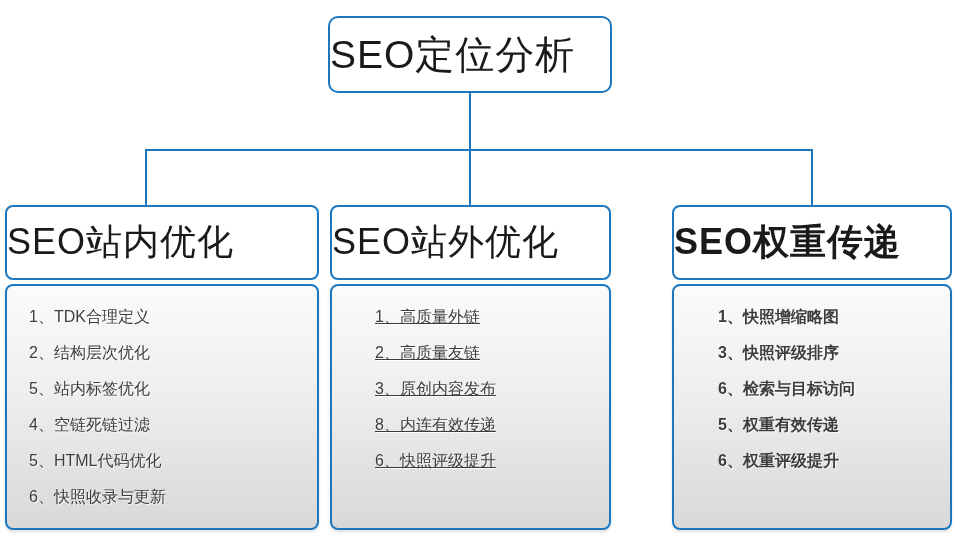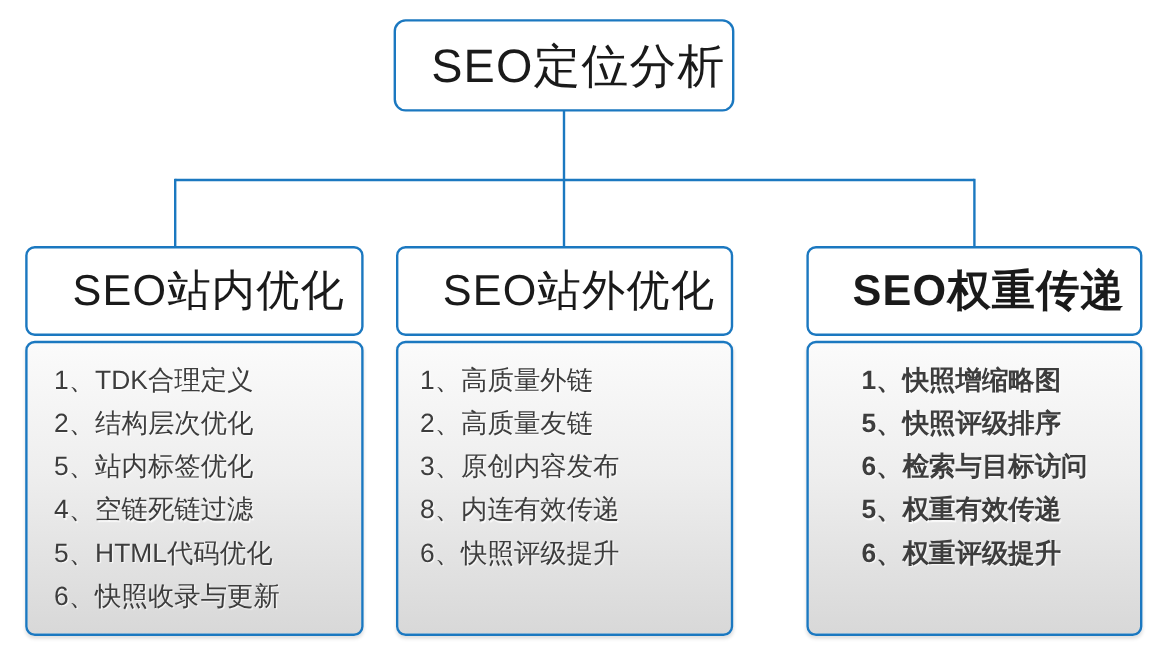--- a/index.html
+++ b/index.html
@@ -22,22 +22,20 @@
     z-index: 1;
   }
   .node {
     position: absolute;
     box-sizing: border-box;
     border: 2px solid #1b78c0;
     background: #ffffff;
     z-index: 2;
     display: flex;
     align-items: center;
-    justify-content: center;
-    padding-left: 24px;
   }
   .root-box {
     left: 328px; top: 16px;
     width: 284px; height: 77px;
     border-radius: 10px;
     font-size: 39px;
     color: #1a1a1a;
     letter-spacing: 1px;
   }
   .header-box {
@@ -53,33 +51,33 @@
     box-sizing: border-box;
     top: 284px;
     height: 246px;
     border: 2px solid #1b78c0;
     border-radius: 8px;
     background: linear-gradient(180deg, #fbfbfb 0%, #eeeeee 45%, #d8d8d8 100%);
     box-shadow: 0 2px 3px rgba(0,0,0,0.12);
     z-index: 2;
     padding-top: 13px;
   }
-  .col1-x { left: 5px;   width: 282px; margin-left: 16px; }
+  .col1-x { left: 5px;   width: 314px; }
   .col2-x { left: 330px; width: 281px; }
   .col3-x { left: 672px; width: 280px; font-weight: bold; }
   .list-item {
     height: 36px;
     line-height: 36px;
-    font-size: 22px;
+    font-size: 16px;
     color: #3d3d3d;
     text-shadow: 1px 1px 1px rgba(255,255,255,0.85);
     white-space: nowrap;
   }
   .col1-pad .list-item { padding-left: 22px; }
-  .col2-pad .list-item { padding-left: 18px; }
+  .col2-pad .list-item { padding-left: 43px; text-decoration: underline; }
   .col3-pad .list-item { padding-left: 44px; }
 </style>
 </head>
 <body>
 
 <div id="canvas">
 
   <svg id="connectors" viewBox="0 0 960 550" xmlns="http://www.w3.org/2000/svg">
     <line x1="470" y1="91" x2="470" y2="205" stroke-width="2" stroke="#1b78c0"></line>
     <line x1="146" y1="150" x2="812" y2="150" stroke-width="2" stroke="#1b78c0"></line>
@@ -112,19 +110,19 @@
     <div class="list-item">3、原创内容发布</div>
     <div class="list-item">8、内连有效传递</div>
     <div class="list-item">6、快照评级提升</div>
   </div>
 
   <div class="node header-box col3-x">
     <span>SEO权重传递</span>
   </div>
   <div class="list-box col3-x col3-pad">
     <div class="list-item">1、快照增缩略图</div>
-    <div class="list-item">5、快照评级排序</div>
+    <div class="list-item">3、快照评级排序</div>
     <div class="list-item">6、检索与目标访问</div>
     <div class="list-item">5、权重有效传递</div>
     <div class="list-item">6、权重评级提升</div>
   </div>
 
 </div>
 
 </body></html>

